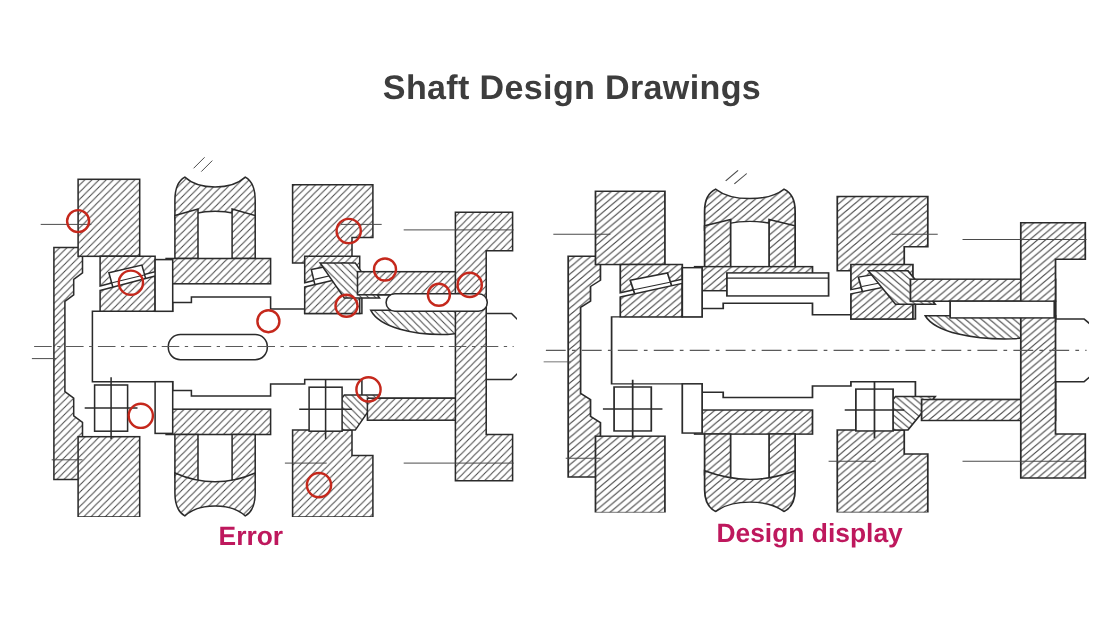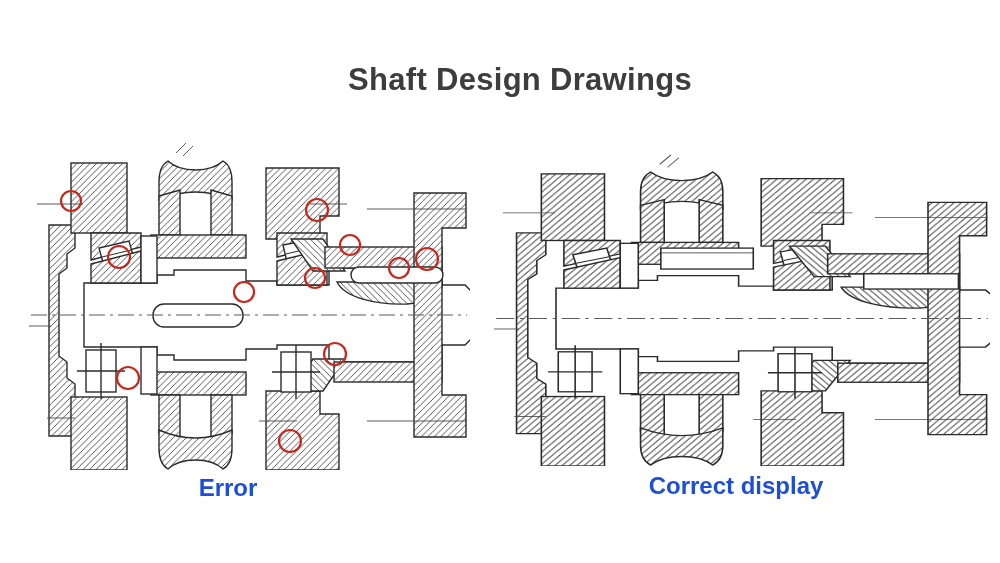--- a/index.html
+++ b/index.html
@@ -3,21 +3,21 @@
 <meta charset="utf-8">
 <style>
   html,body{margin:0;padding:0;background:#ffffff;}
   body{position:relative;width:1000px;height:563px;overflow:hidden;
        font-family:"Liberation Sans",sans-serif;}
   .title{position:absolute;left:0;top:62px;width:1040px;text-align:center;
          font-size:31px;font-weight:600;color:#3d3d3d;letter-spacing:.3px;}
   .fig{position:absolute;}
   #fig-error{left:28px;top:140px;width:442px;height:330px;}
   #fig-correct{left:494px;top:152px;width:496px;height:314px;}
-  .caption{position:absolute;font-size:24px;font-weight:600;color:#1d4ed8;
+  .caption{position:absolute;font-size:24px;font-weight:600;color:#be185d;
            transform:translateX(-50%);white-space:nowrap;}
   #cap-error{left:228px;top:474px;}
   #cap-correct{left:736px;top:472px;}
 </style>
 </head>
 <body>
 
 <div class="title">Shaft Design Drawings</div>
 
 <svg id="fig-error" class="fig" viewBox="0 0 440 330" xmlns="http://www.w3.org/2000/svg">
@@ -140,13 +140,13 @@
     <line x1="230" y1="281" x2="268" y2="281" stroke="#4a4a4a" stroke-width="0.9"></line>
     <line x1="147" y1="13" x2="157" y2="3" stroke="#4a4a4a" stroke-width="0.9"></line>
     <line x1="154" y1="16" x2="164" y2="6" stroke="#4a4a4a" stroke-width="0.9"></line>
     <rect x="148" y="101" width="82" height="22" fill="#ffffff" stroke="#2b2b2b" stroke-width="1.4"></rect>
     <line x1="148" y1="106" x2="230" y2="106" stroke="#2b2b2b" stroke-width="1"></line>
     <rect x="328" y="128" width="84" height="16" fill="#ffffff" stroke="#2b2b2b" stroke-width="1.4"></rect>
     <line x1="2" y1="175" x2="438" y2="175" stroke="#5a5a5a" stroke-width="1" stroke-dasharray="16 5 3 5"></line>
   </svg>
 
 <div id="cap-error" class="caption">Error</div>
-<div id="cap-correct" class="caption">Correct display</div>
+<div id="cap-correct" class="caption">Design display</div>
 
 </body></html>

